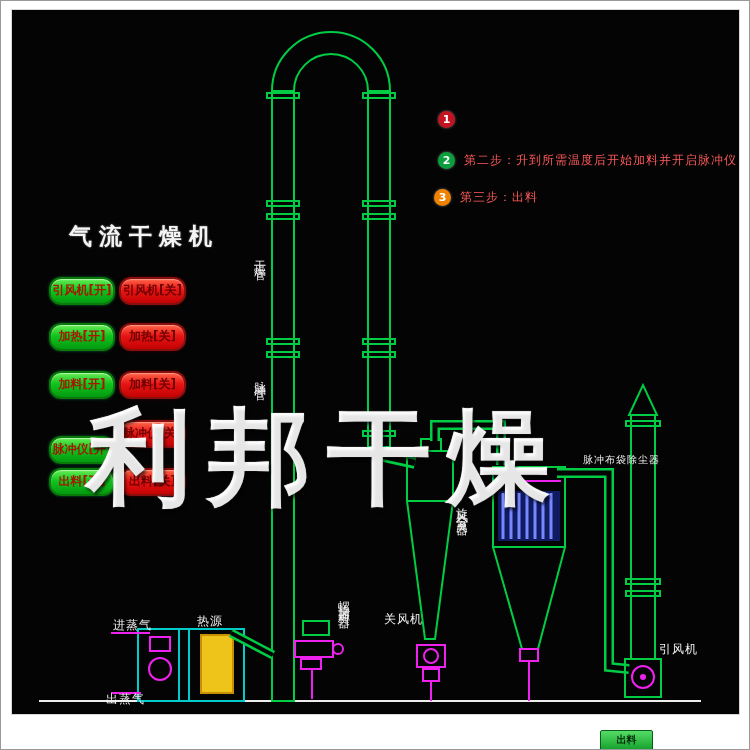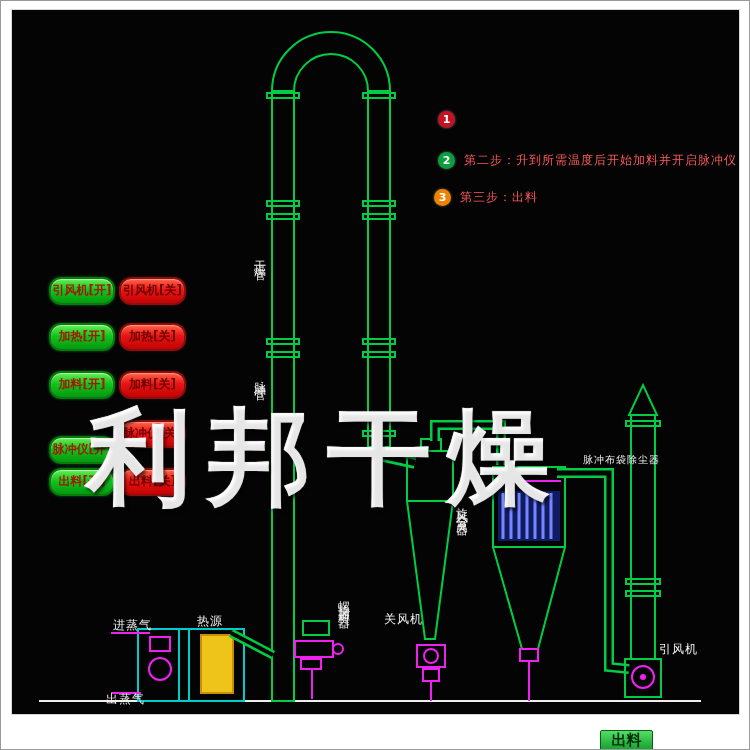--- a/index.html
+++ b/index.html
@@ -21,21 +21,21 @@
   .label { position:absolute; color:#f2f2f2; font-size:12px; z-index:4; white-space:nowrap; letter-spacing:1px; }
   .vert { writing-mode:vertical-rl; letter-spacing:4px; }
   .sm { font-size:10px;margin-left:44px; }
 
   #watermark { position:absolute; left:86px; top:388px; z-index:6; font-size:104px; font-weight:bold; letter-spacing:16px; white-space:nowrap;
                color:rgba(255,255,255,0.84); font-family:"DejaVu Serif","Liberation Serif",serif;
                text-shadow:2px 3px 3px rgba(0,0,0,.6), 0 0 1px #ffffff; pointer-events:none; }
 
   #discharge-btn { position:absolute; left:599px; top:729px; width:53px; height:21px; z-index:4;
                    background:linear-gradient(#55dd66,#13a02c); border:1px solid #0a5c1a; border-radius:2px;
-                   color:#032a08; font-weight:bold; font-size:15px; text-align:center; line-height:18px; cursor:pointer; }
+                   color:#032a08; font-weight:bold; font-size:10px; text-align:center; line-height:18px; cursor:pointer; }
 </style>
 </head>
 <body>
 
 <div id="screen">
   <div id="panel"></div>
 
   <svg id="diagram" width="750" height="750" viewBox="0 0 750 750">
 
     <line x1="38" y1="700" x2="700" y2="700" stroke="#eeeeee" stroke-width="2"></line>
@@ -138,20 +138,21 @@
 
     <g stroke="#ee22ee" fill="none" stroke-width="2">
       <rect x="302" y="620" width="26" height="14" stroke="#00cc44"></rect>
       <rect x="294" y="640" width="38" height="16"></rect>
       <circle cx="337" cy="648" r="5"></circle>
       <rect x="300" y="658" width="20" height="10"></rect>
       <line x1="311" y1="668" x2="311" y2="698"></line>
     </g>
   </svg>
 
+  <div id="title">气流干燥机</div>
 
   <div class="btn on" style="top:276px">引风机[开]</div>
   <div class="btn on" style="top:322px">加热[开]</div>
   <div class="btn on" style="top:370px">加料[开]</div>
   <div class="btn on" style="top:435px">脉冲仪[开]</div>
   <div class="btn on" style="top:467px">出料[开]</div>
 
   <div class="btn off" style="top:276px">引风机[关]</div>
   <div class="btn off" style="top:322px">加热[关]</div>
   <div class="btn off" style="top:370px">加料[关]</div>

